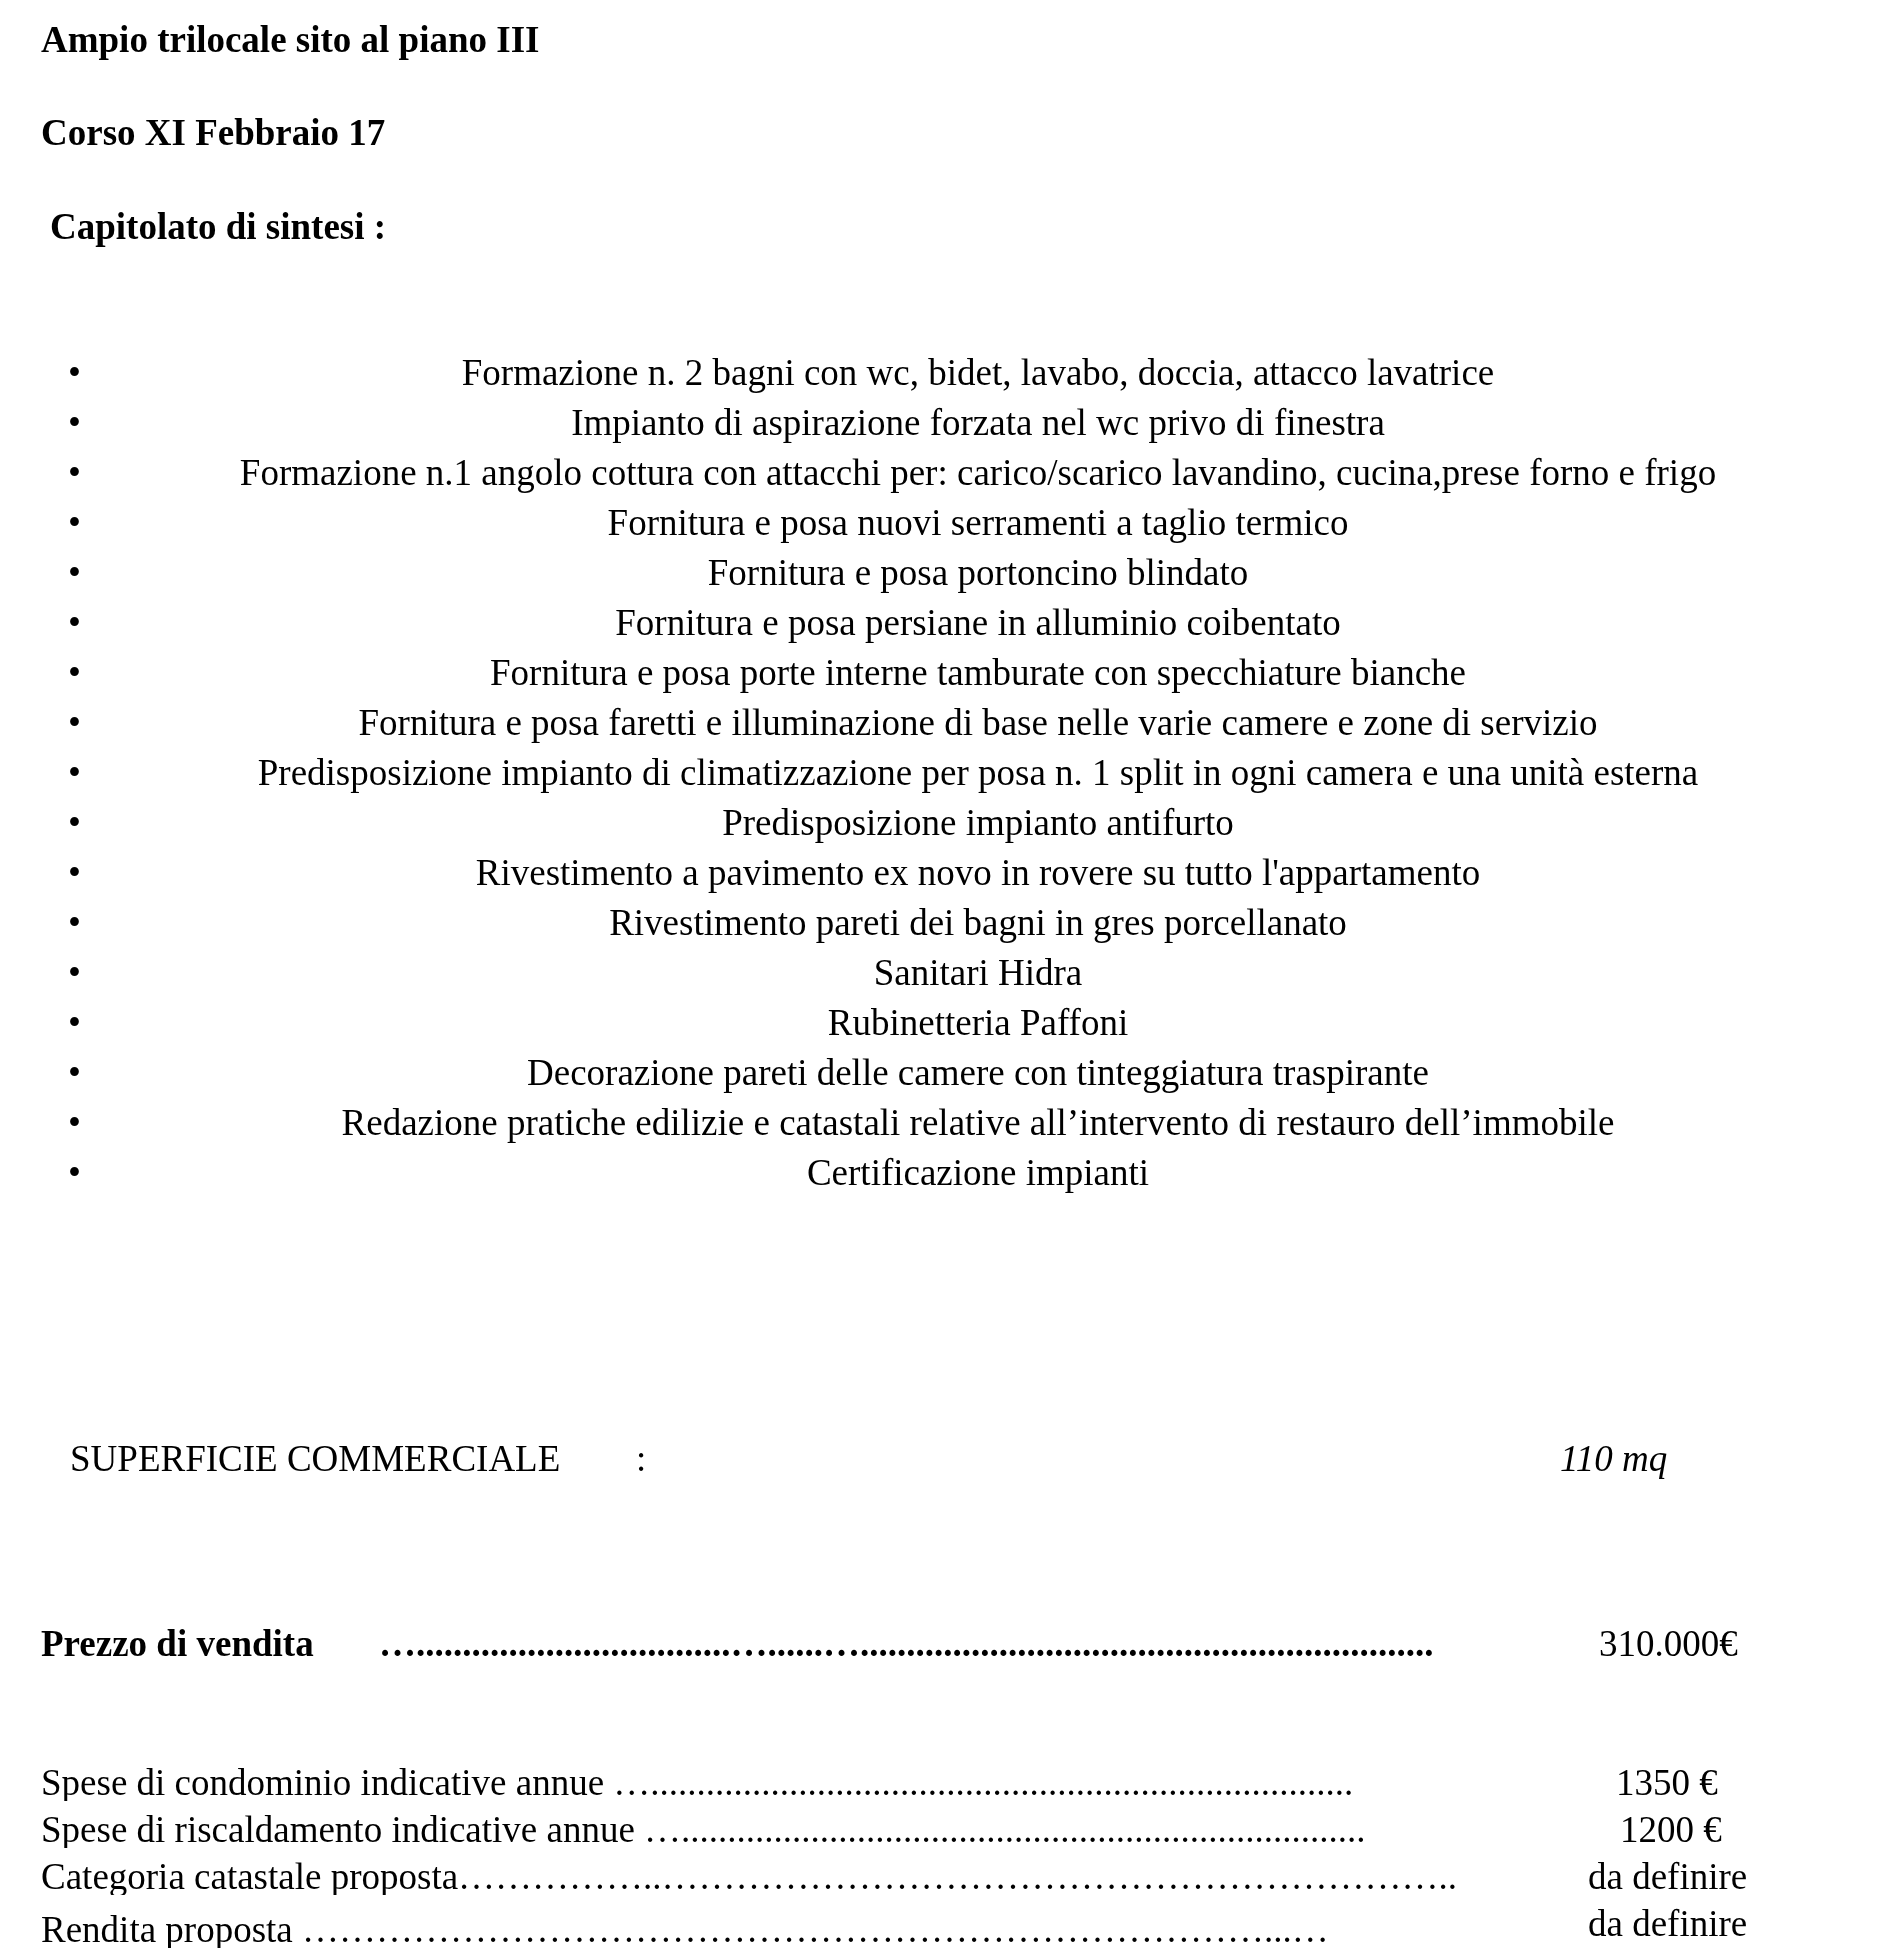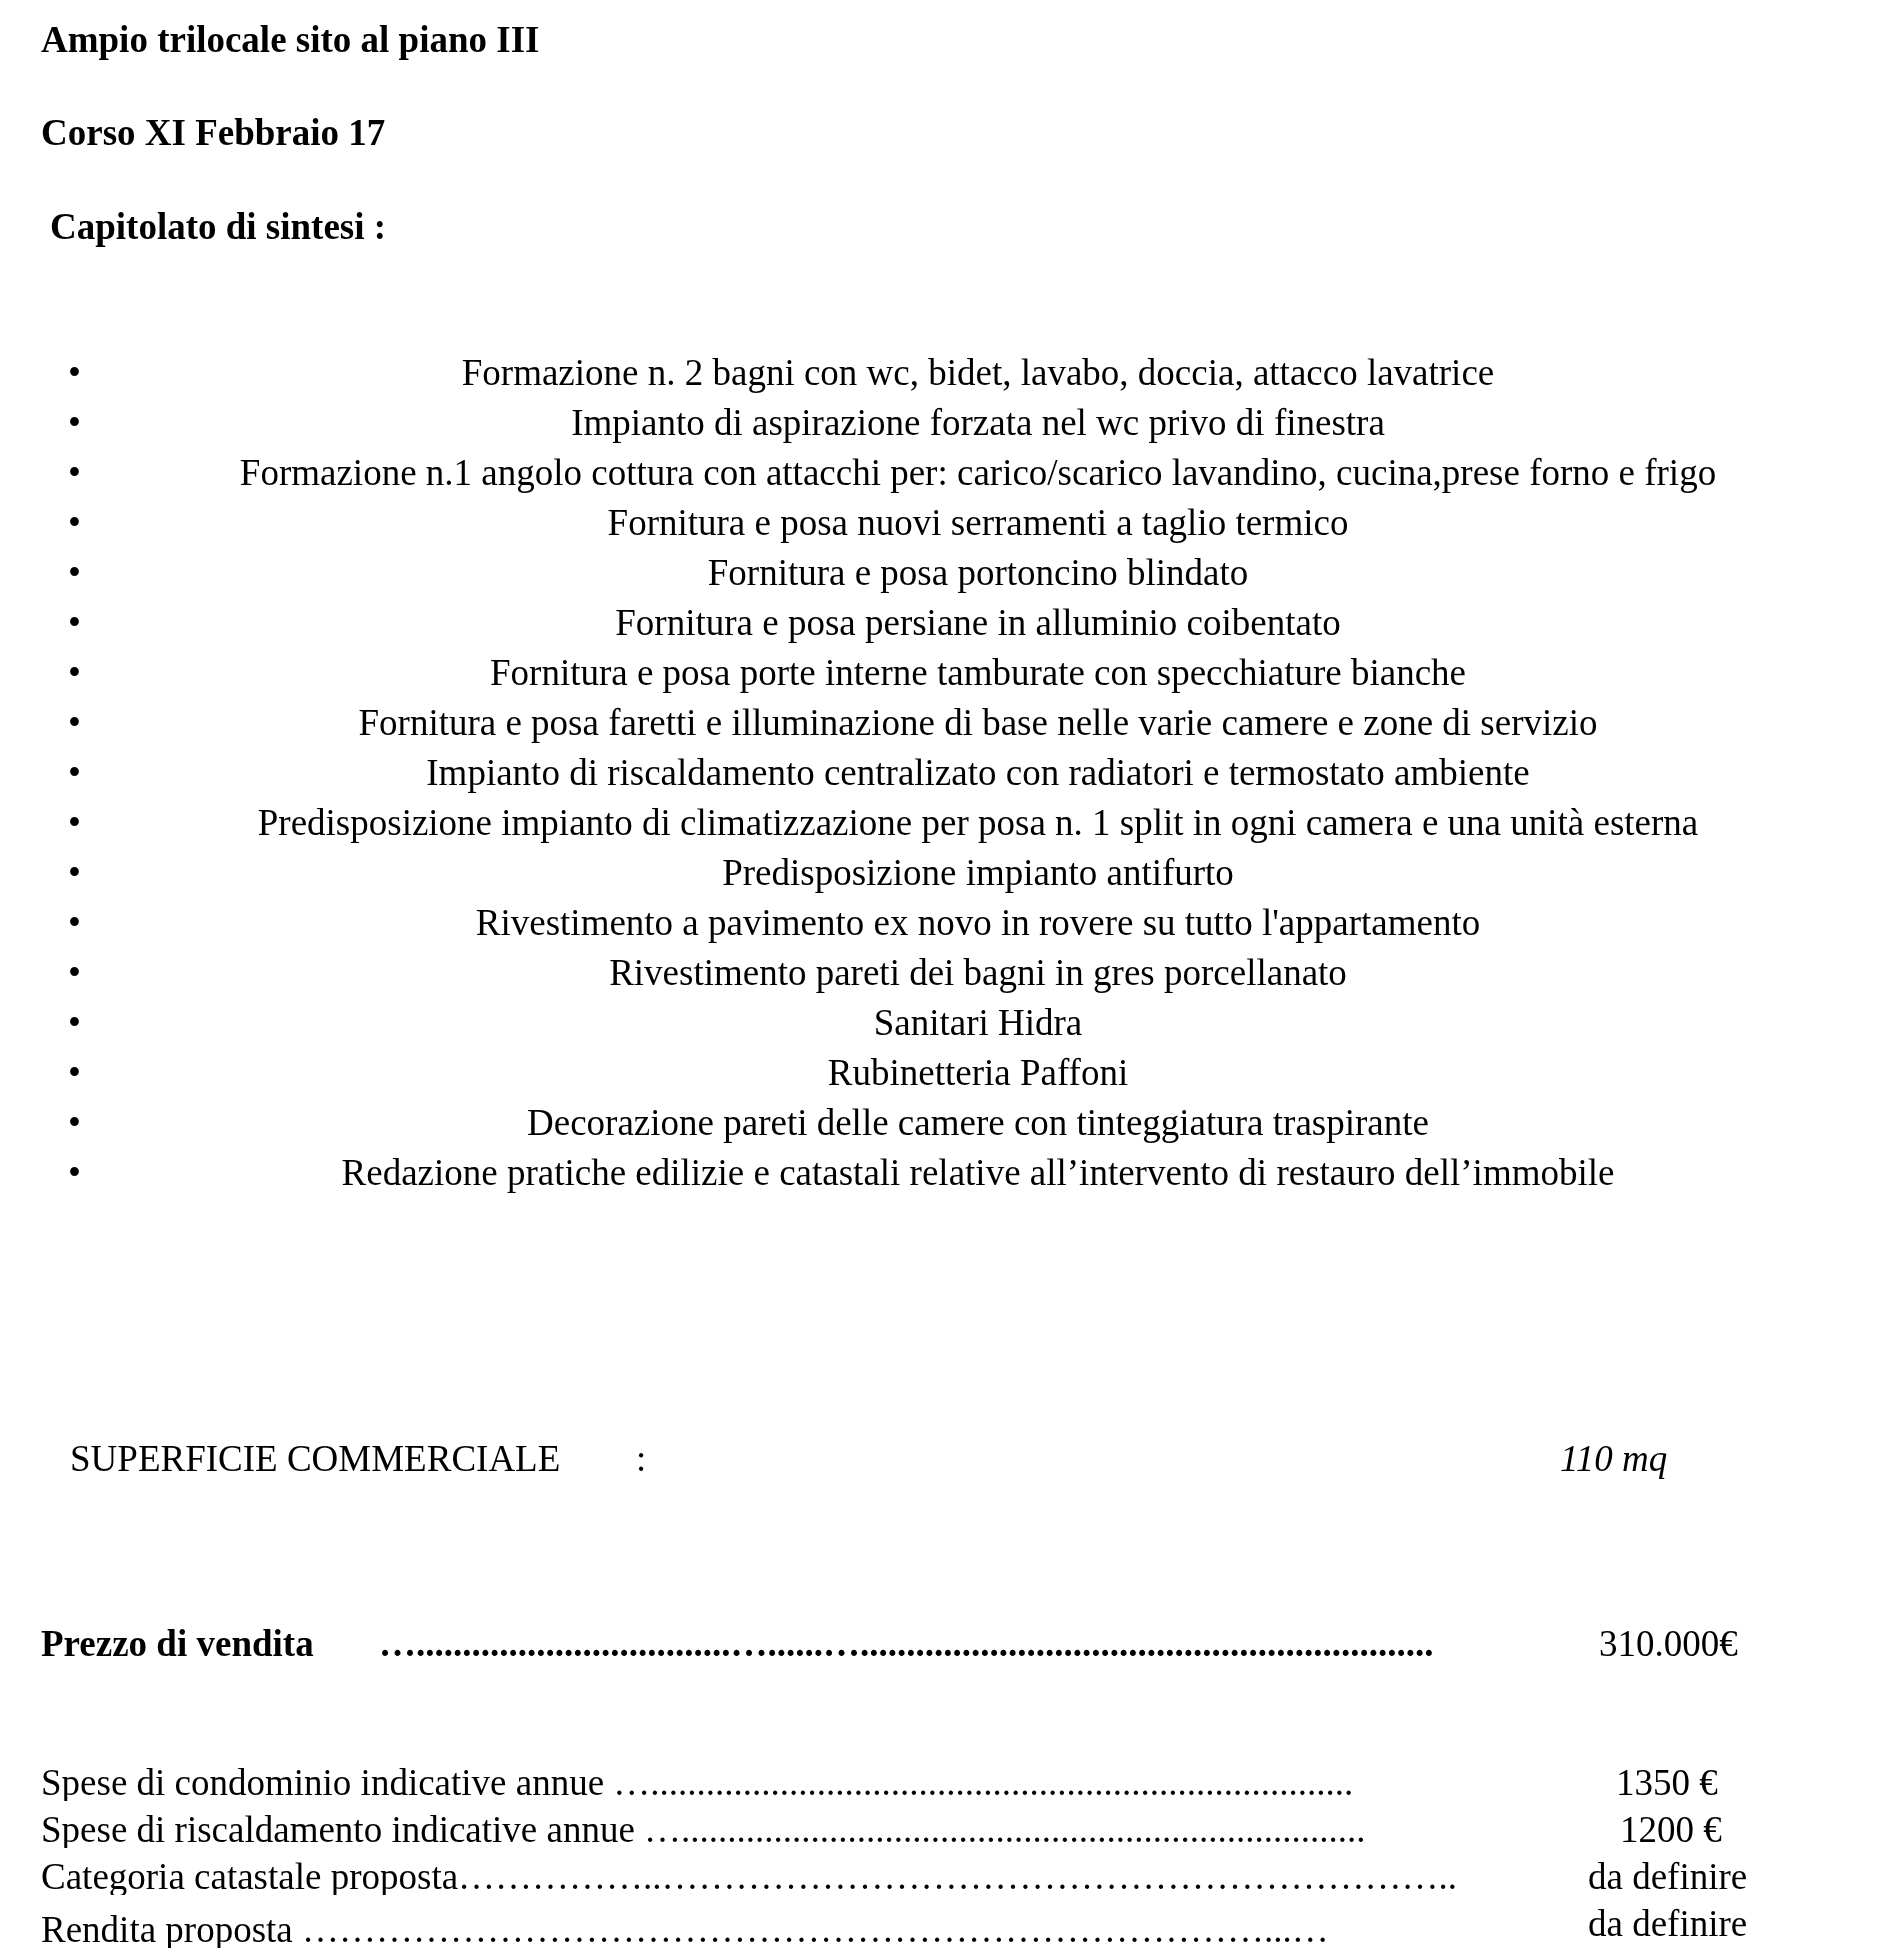--- a/index.html
+++ b/index.html
@@ -35,29 +35,29 @@
 
 <ul class="items">
   <li>Formazione n. 2 bagni con wc, bidet, lavabo, doccia, attacco lavatrice</li>
   <li>Impianto di aspirazione forzata nel wc privo di finestra</li>
   <li>Formazione n.1 angolo cottura con attacchi per: carico/scarico lavandino, cucina,prese forno e frigo</li>
   <li>Fornitura e posa nuovi serramenti a taglio termico</li>
   <li>Fornitura e posa portoncino blindato</li>
   <li>Fornitura e posa persiane in alluminio coibentato</li>
   <li>Fornitura e posa porte interne tamburate con specchiature bianche</li>
   <li>Fornitura e posa faretti e illuminazione di base nelle varie camere e zone di servizio</li>
-  <li>Impianto di riscaldamento centralizato con radiatori e termostato ambiente</li>
   <li>Predisposizione impianto di climatizzazione per posa n. 1 split in ogni camera  e una unità esterna</li>
   <li>Predisposizione impianto antifurto</li>
   <li>Rivestimento a pavimento ex novo in rovere su tutto l'appartamento</li>
   <li>Rivestimento pareti dei bagni in gres porcellanato</li>
   <li>Sanitari Hidra</li>
   <li>Rubinetteria Paffoni</li>
   <li>Decorazione pareti delle camere con tinteggiatura  traspirante</li>
   <li>Redazione pratiche edilizie e catastali relative all’intervento di restauro dell’immobile</li>
+  <li>Certificazione impianti</li>
 </ul>
 
 <div class="row" id="sup-label">SUPERFICIE COMMERCIALE</div>
 <div class="row" id="sup-colon">:</div>
 <div class="row" id="sup-value">110 mq</div>
 
 <div class="row" id="price-label">Prezzo di vendita</div>
 <div class="row" id="price-dots">…..................................…......…..............................................................</div>
 <div class="row" id="price-value">310.000€</div>
 

